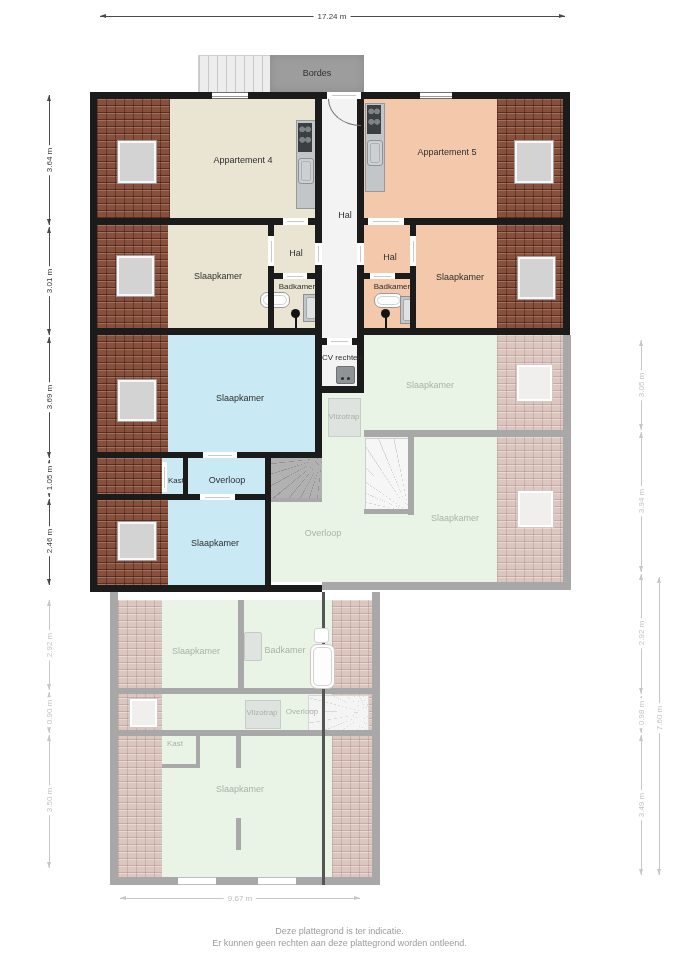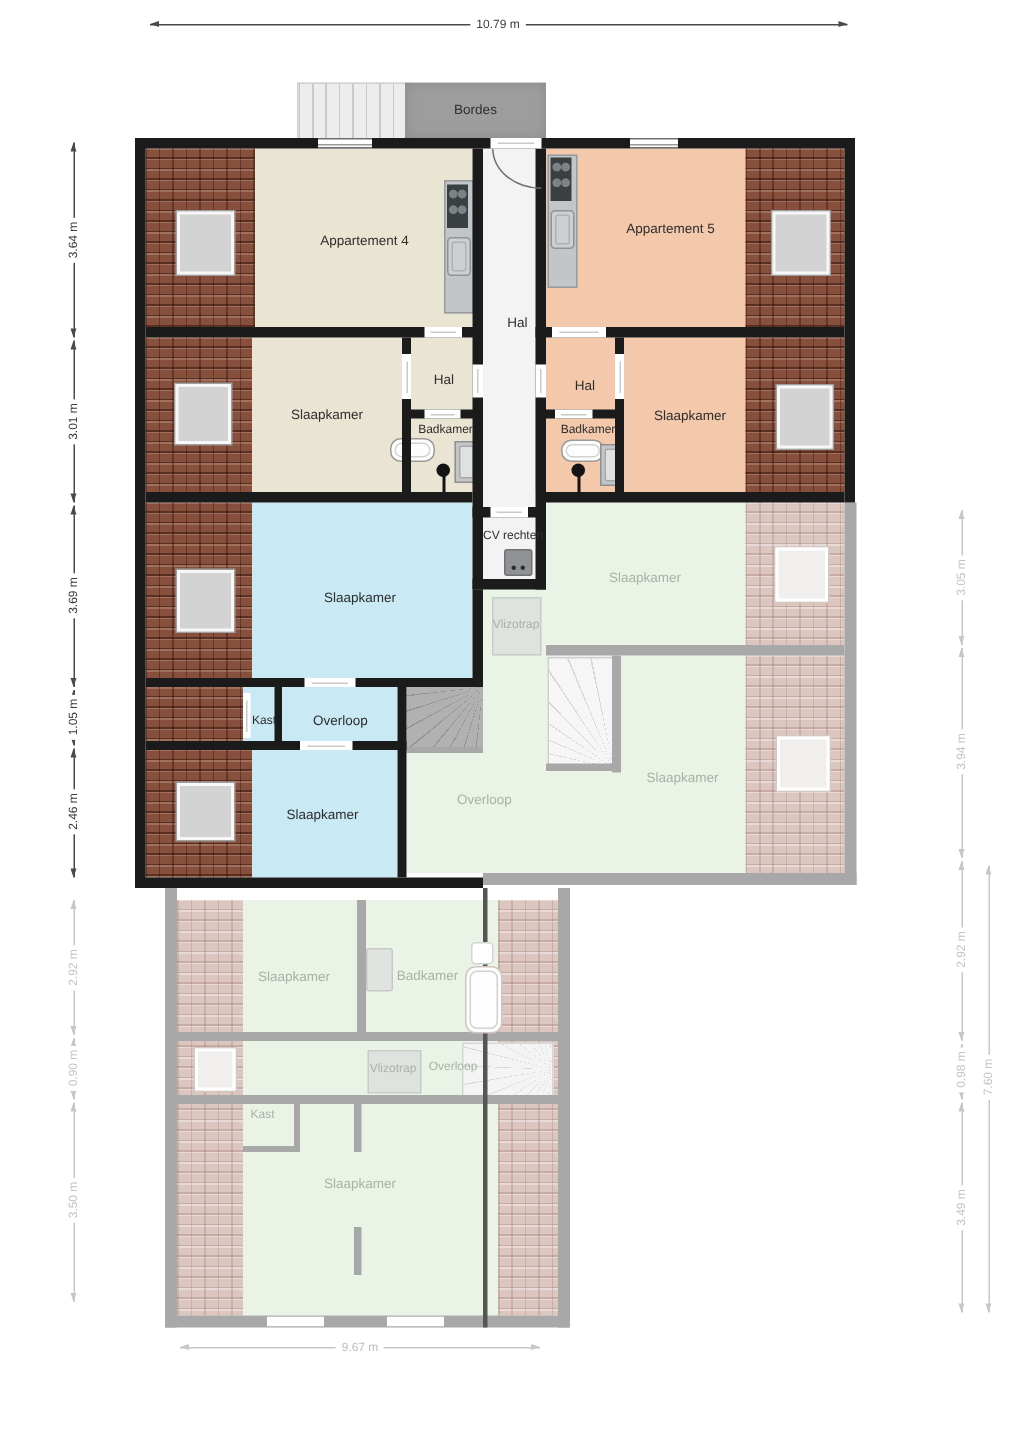--- a/index.html
+++ b/index.html
@@ -245,21 +245,21 @@
   <div class="lbl f" style="left:323px;top:533px">Overloop</div>
   <div class="lbl f" style="left:455px;top:518px">Slaapkamer</div>
   <div class="lbl f" style="left:196px;top:651px">Slaapkamer</div>
   <div class="lbl f" style="left:285px;top:650px">Badkamer</div>
   <div class="lbl f sm" style="left:262px;top:712px">Vlizotrap</div>
   <div class="lbl f sm" style="left:302px;top:711px">Overloop</div>
   <div class="lbl f sm" style="left:175px;top:743px">Kast</div>
   <div class="lbl f" style="left:240px;top:789px">Slaapkamer</div>
 
   <div class="hseg" style="left:100px;top:16px;width:465px"></div>
-  <div class="hlbl" style="left:332px;top:16px">10.79 m</div>
+  <div class="hlbl" style="left:332px;top:16px">17.24 m</div>
 
   <div class="vseg" style="left:49px;top:95px;height:130px"></div>
   <div class="vseg" style="left:49px;top:227px;height:108px"></div>
   <div class="vseg" style="left:49px;top:337px;height:121px"></div>
   <div class="vseg" style="left:49px;top:460px;height:37px"></div>
   <div class="vseg" style="left:49px;top:499px;height:86px"></div>
   <div class="vlbl" style="left:49px;top:160px">3.64 m</div>
   <div class="vlbl" style="left:49px;top:281px">3.01 m</div>
   <div class="vlbl" style="left:49px;top:397px">3.69 m</div>
   <div class="vlbl" style="left:49px;top:478px">1.05 m</div>
@@ -282,14 +282,16 @@
   <div class="vlbl fd" style="left:641px;top:633px">2.92 m</div>
   <div class="vlbl fd" style="left:641px;top:713px">0.98 m</div>
   <div class="vlbl fd" style="left:641px;top:805px">3.49 m</div>
 
   <div class="vseg fd" style="left:659px;top:577px;height:298px"></div>
   <div class="vlbl fd" style="left:659px;top:718px">7.60 m</div>
 
   <div class="hseg fd" style="left:120px;top:898px;width:240px"></div>
   <div class="hlbl fd" style="left:240px;top:898px">9.67 m</div>
 
+  <div class="footer" style="top:926px">Deze plattegrond is ter indicatie.</div>
+  <div class="footer" style="top:938px">Er kunnen geen rechten aan deze plattegrond worden ontleend.</div>
 
 </div>
 
 </body></html>

